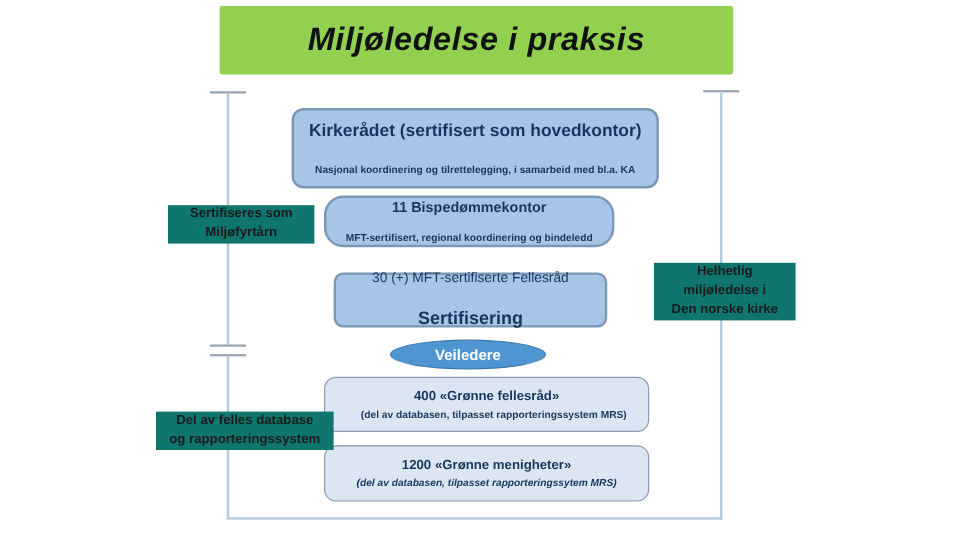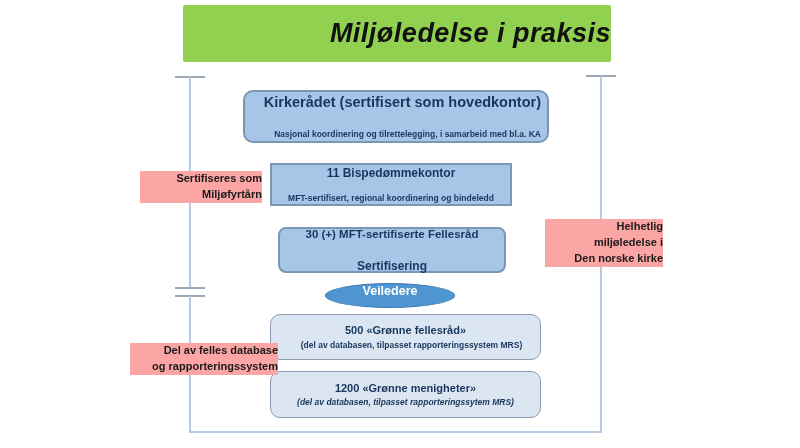--- a/index.html
+++ b/index.html
@@ -13,21 +13,21 @@
     overflow: hidden;
   }
 
   
   .banner {
     position: absolute;
     left: 183px; top: 5px;
     width: 428px; height: 57px;
     background: #92d050;
     border-radius: 2px;
-    display: flex; align-items: center; justify-content: flex-end;
+    display: flex; align-items: center; justify-content: center;
     z-index: 3;
   }
   .banner .title {
     font-style: italic;
     font-weight: 600;
     font-size: 27px;
     letter-spacing: 0.5px;
     color: #111111;
   }
 
@@ -49,62 +49,62 @@
     background: #a7c6e7;
     border: 2px solid #7c97b5;
   }
   .box.pale {
     background: #dce6f2;
     border: 1.5px solid #8b9bb0;
   }
   .box .bt { color: #17365d; font-weight: 700; line-height: 1.25; }
   .box .bs { color: #17365d; font-weight: 600; line-height: 1.2; }
 
-  #box-kirkeradet      { left: 243px; top: 90px;  width: 306px; height: 53px; align-items: flex-end; }
+  #box-kirkeradet      { left: 243px; top: 90px;  width: 306px; height: 67px; }
   #box-kirkeradet .bt  { font-size: 14.5px; font-weight: 600; }
   #box-kirkeradet .bs  { font-size: 8.5px; margin-top: 18px; }
 
-  #box-bispedommekontor     { left: 270px; top: 163px; width: 242px; height: 43px; border-radius: 0; }
+  #box-bispedommekontor     { left: 270px; top: 163px; width: 242px; height: 43px; border-radius: 16px; }
   #box-bispedommekontor .bt { font-size: 12px; font-weight: 600; }
   #box-bispedommekontor .bs { font-size: 8.5px; margin-top: 12px; }
 
   #box-fellesrad     { left: 278px; top: 227px; width: 228px; height: 46px; border-radius: 8px; }
-  #box-fellesrad .bt { font-size: 11.5px; font-weight: 700; }
-  #box-fellesrad .bs { font-size: 12px; margin-top: 18px; }
+  #box-fellesrad .bt { font-size: 11.5px; font-weight: 400; }
+  #box-fellesrad .bs { font-size: 15px; margin-top: 18px; }
 
   #ellipse-veiledere {
     position: absolute;
     left: 325px; top: 283px;
     width: 130px; height: 25px;
     background: #4e95d1;
     border: 1.5px solid #3f78ab;
     border-radius: 50%;
-    display: flex; justify-content: center;
+    display: flex; align-items: center; justify-content: center;
     z-index: 2;
   }
   #ellipse-veiledere .et { color: #ffffff; font-weight: 700; font-size: 12.5px; }
 
   #box-gronne-fellesrad     { left: 270px; top: 314px; width: 271px; height: 46px; }
   #box-gronne-fellesrad .bt { font-size: 11px; font-weight: 600; }
   #box-gronne-fellesrad .bs { font-size: 8.5px; margin-top: 2px; padding-left: 12px; }
 
   #box-gronne-menigheter     { left: 270px; top: 371px; width: 271px; height: 47px; justify-content: center; }
   #box-gronne-menigheter .bt { font-size: 11px; font-weight: 600; }
   #box-gronne-menigheter .bs { font-size: 8.5px; margin-top: 2px; font-style: italic; }
 
   
   .side-label {
     position: absolute;
     z-index: 2;
-    background: #fca5a5;
+    background: #0f766e;
     color: #1a1a1a;
     font-weight: 700;
     font-size: 11px;
     line-height: 1.45;
-    text-align: right;
+    text-align: center;
     white-space: pre-line;
   }
   #label-left-top    { left: 140px; top: 171px; width: 122px; }
   #label-left-bottom { left: 130px; top: 343px; width: 148px; }
   #label-right       { left: 545px; top: 219px; width: 118px; }
 </style>
 </head>
 <body>
 
 <div id="stage">
@@ -138,21 +138,21 @@
   <div class="box blue" id="box-fellesrad">
     <div class="bt">30 (+) MFT-sertifiserte Fellesråd</div>
     <div class="bs">Sertifisering</div>
   </div>
 
   <div id="ellipse-veiledere">
     <div class="et">Veiledere</div>
   </div>
 
   <div class="box pale" id="box-gronne-fellesrad">
-    <div class="bt">500 «Grønne fellesråd»</div>
+    <div class="bt">400 «Grønne fellesråd»</div>
     <div class="bs">(del av databasen, tilpasset rapporteringssystem MRS)</div>
   </div>
 
   <div class="box pale" id="box-gronne-menigheter">
     <div class="bt">1200 «Grønne menigheter»</div>
     <div class="bs">(del av databasen, tilpasset rapporteringssytem MRS)</div>
   </div>
 
   <div class="side-label" id="label-left-top">Sertifiseres som
 Miljøfyrtårn</div>

